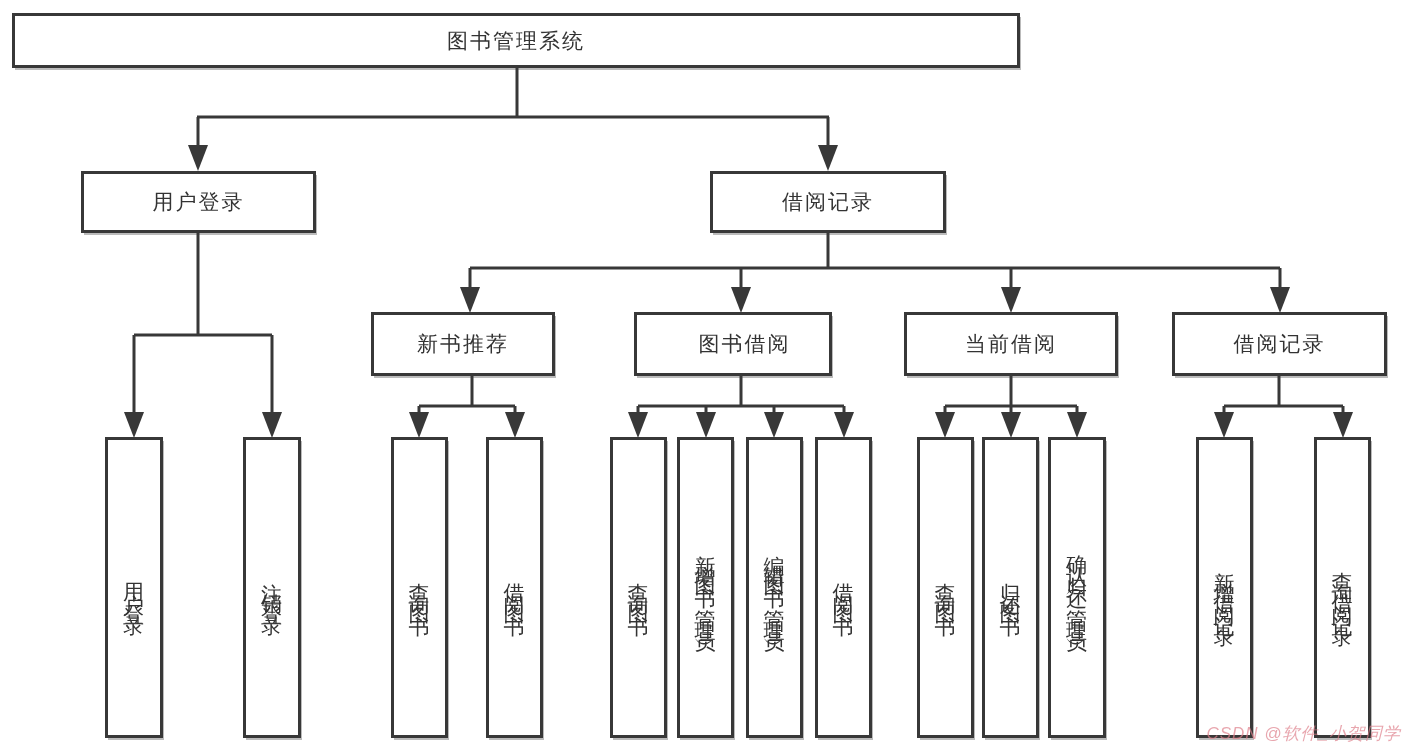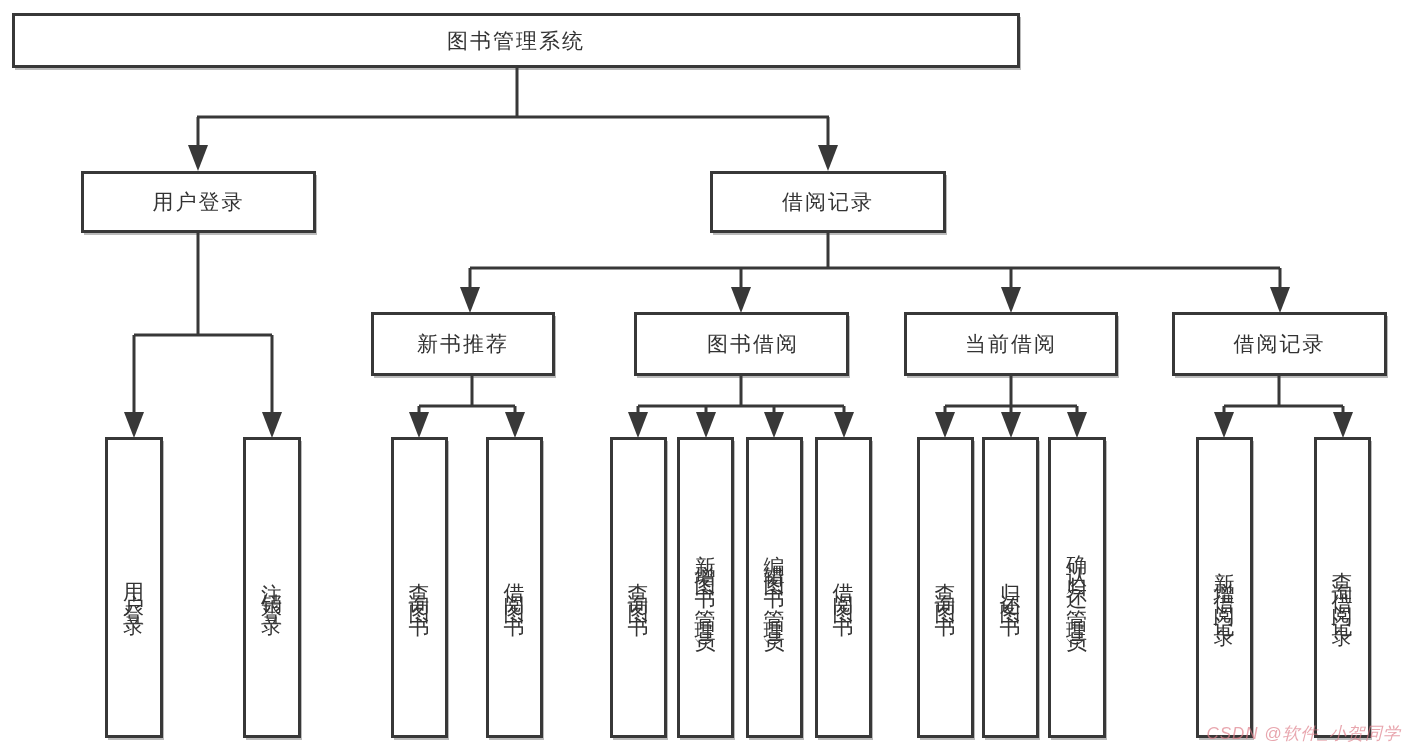--- a/index.html
+++ b/index.html
@@ -98,21 +98,21 @@
   <div class="box" style="left:81px; top:171px; width:235px; height:62px;">
     <span>用户登录</span>
   </div>
   <div class="box" style="left:710px; top:171px; width:236px; height:62px;">
     <span>借阅记录</span>
   </div>
 
   <div class="box" style="left:371px; top:312px; width:184px; height:64px;">
     <span>新书推荐</span>
   </div>
-  <div class="box" style="left:634px; top:312px; width:215px; height:64px;padding-left:23px;">
+  <div class="box" style="left:634px; top:312px; width:198px; height:64px;padding-left:23px;">
     <span>图书借阅</span>
   </div>
   <div class="box" style="left:1172px; top:312px; width:215px; height:64px;">
     <span>借阅记录</span>
   </div>
   <div class="box" style="left:904px; top:312px; width:214px; height:64px;">
     <span>当前借阅</span>
   </div>
 
   <div class="box leaf" style="left:105px; top:437px; width:58px; height:301px;">

